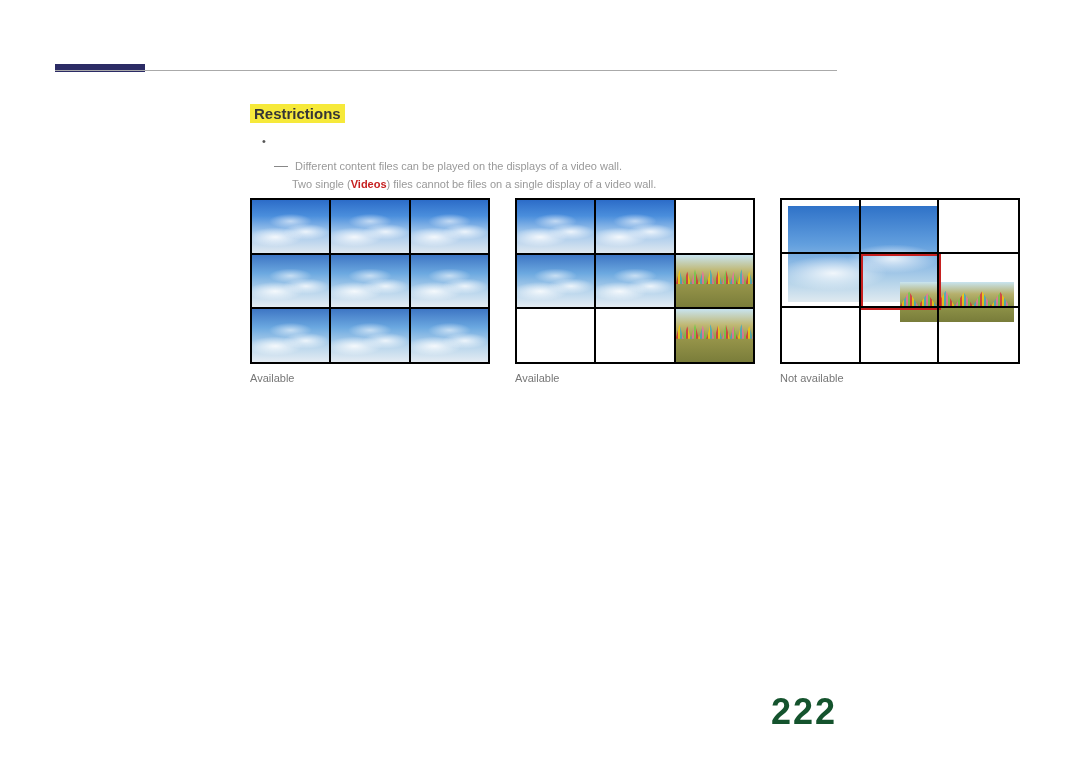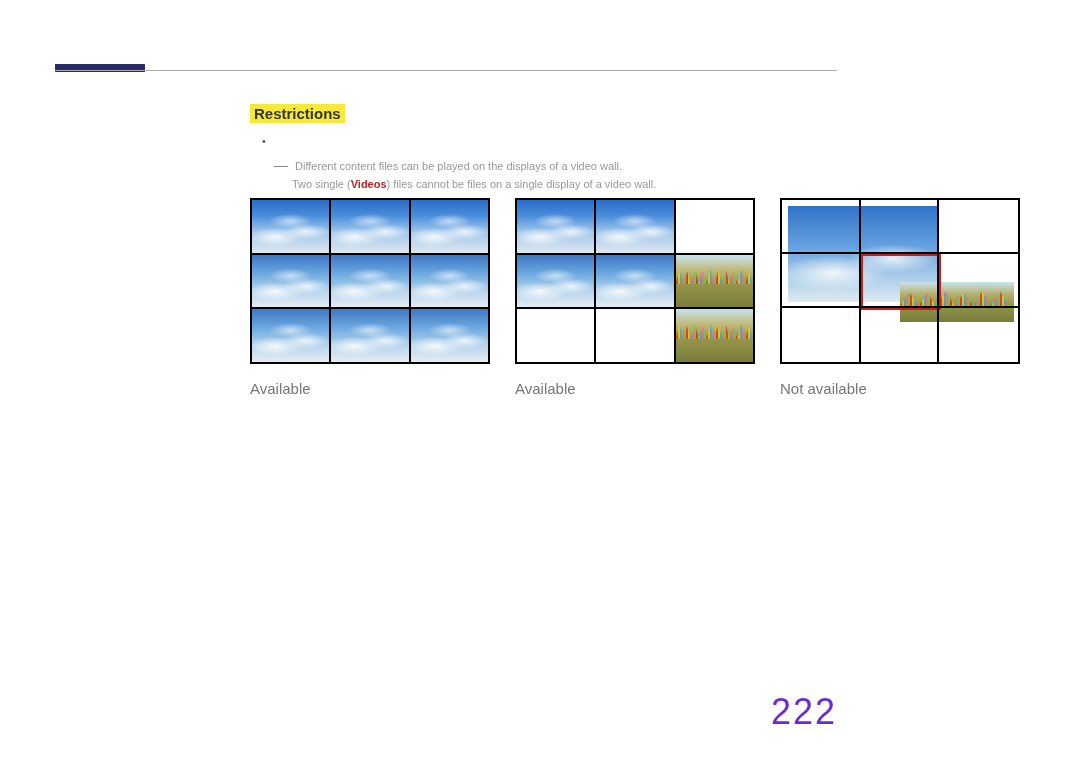--- a/index.html
+++ b/index.html
@@ -25,35 +25,35 @@
   .clouds::after { content:""; position:absolute; inset:0; background:
       radial-gradient(ellipse 60% 30% at 30% 70%, rgba(255,255,255,.85) 0%, rgba(255,255,255,0) 60%),
       radial-gradient(ellipse 50% 25% at 70% 60%, rgba(255,255,255,.8) 0%, rgba(255,255,255,0) 60%),
       radial-gradient(ellipse 40% 20% at 50% 40%, rgba(255,255,255,.6) 0%, rgba(255,255,255,0) 70%);
   }
   .grass { background: linear-gradient(180deg, #c8e4f0 0%, #c0b874 30%, #97954a 55%, #7a7d3a 100%); }
   .grass::after { content:""; position:absolute; top:26%; left:0; right:0; height:30%;
     background: repeating-linear-gradient(90deg, #d23 0 2px, #fc0 2px 4px, #3ac 4px 6px, #e6a 6px 8px, #6c4 8px 10px);
     opacity:.7; clip-path: polygon(0 100%, 5% 10%, 10% 100%, 15% 20%, 20% 100%, 25% 5%, 30% 100%, 35% 15%, 40% 100%, 45% 8%, 50% 100%, 55% 12%, 60% 100%, 65% 10%, 70% 100%, 75% 20%, 80% 100%, 85% 6%, 90% 100%, 95% 18%, 100% 100%);
   }
-  .caption { font-size: 15px; color: #777; margin-top: 16px; }
+  .caption { font-size: 11px; color: #777; margin-top: 8px; }
   .overlap-sky { position: absolute; top: 6px; left: 6px; width: 150px; height: 96px; background: linear-gradient(180deg, #2f72c8 0%, #629fde 40%, #b6d4ea 80%, #e0eaf0 100%); }
   .overlap-sky::after { content:""; position:absolute; inset:0; background:
       radial-gradient(ellipse 60% 30% at 30% 70%, rgba(255,255,255,.85) 0%, rgba(255,255,255,0) 60%),
       radial-gradient(ellipse 50% 25% at 70% 55%, rgba(255,255,255,.8) 0%, rgba(255,255,255,0) 60%);
   }
   .overlap-grass { position: absolute; top: 82px; left: 118px; right: 4px; height: 40px; background: linear-gradient(180deg, #c8e4f0 0%, #b6b06c 30%, #8f9348 60%, #787c3a 100%); }
   .overlap-grass::after { content:""; position:absolute; top:20%; left:0; right:0; height:40%;
     background: repeating-linear-gradient(90deg, #d23 0 2px, #fc0 2px 4px, #3ac 4px 6px, #e6a 6px 8px, #6c4 8px 10px);
     opacity:.7; clip-path: polygon(0 100%, 8% 10%, 16% 100%, 24% 20%, 32% 100%, 40% 5%, 48% 100%, 56% 15%, 64% 100%, 72% 8%, 80% 100%, 88% 12%, 96% 100%, 100% 100%);
   }
   .grid3 .cell { z-index: 2; }
   .grid3 .overlap-sky, .grid3 .overlap-grass { z-index: 1; }
   .red-box { position: absolute; border: 2px solid #c62020; z-index: 3; top: 54px; left: 79px; width: 80px; height: 56px; }
-  .page-number { position: absolute; right: 55px; bottom: 30px; font-size: 36px; color: #6d28d9; font-weight: 400; letter-spacing: 2px; }
+  .page-number { position: absolute; right: 55px; bottom: 30px; font-size: 36px; color: #14532d; font-weight: 700; letter-spacing: 2px; }
 </style>
 </head>
 <body>
 
 <div class="page">
   <div class="header-bar"></div>
   <div class="header-rule"></div>
 
   <div class="content">
     <div class="heading">Restrictions</div>

